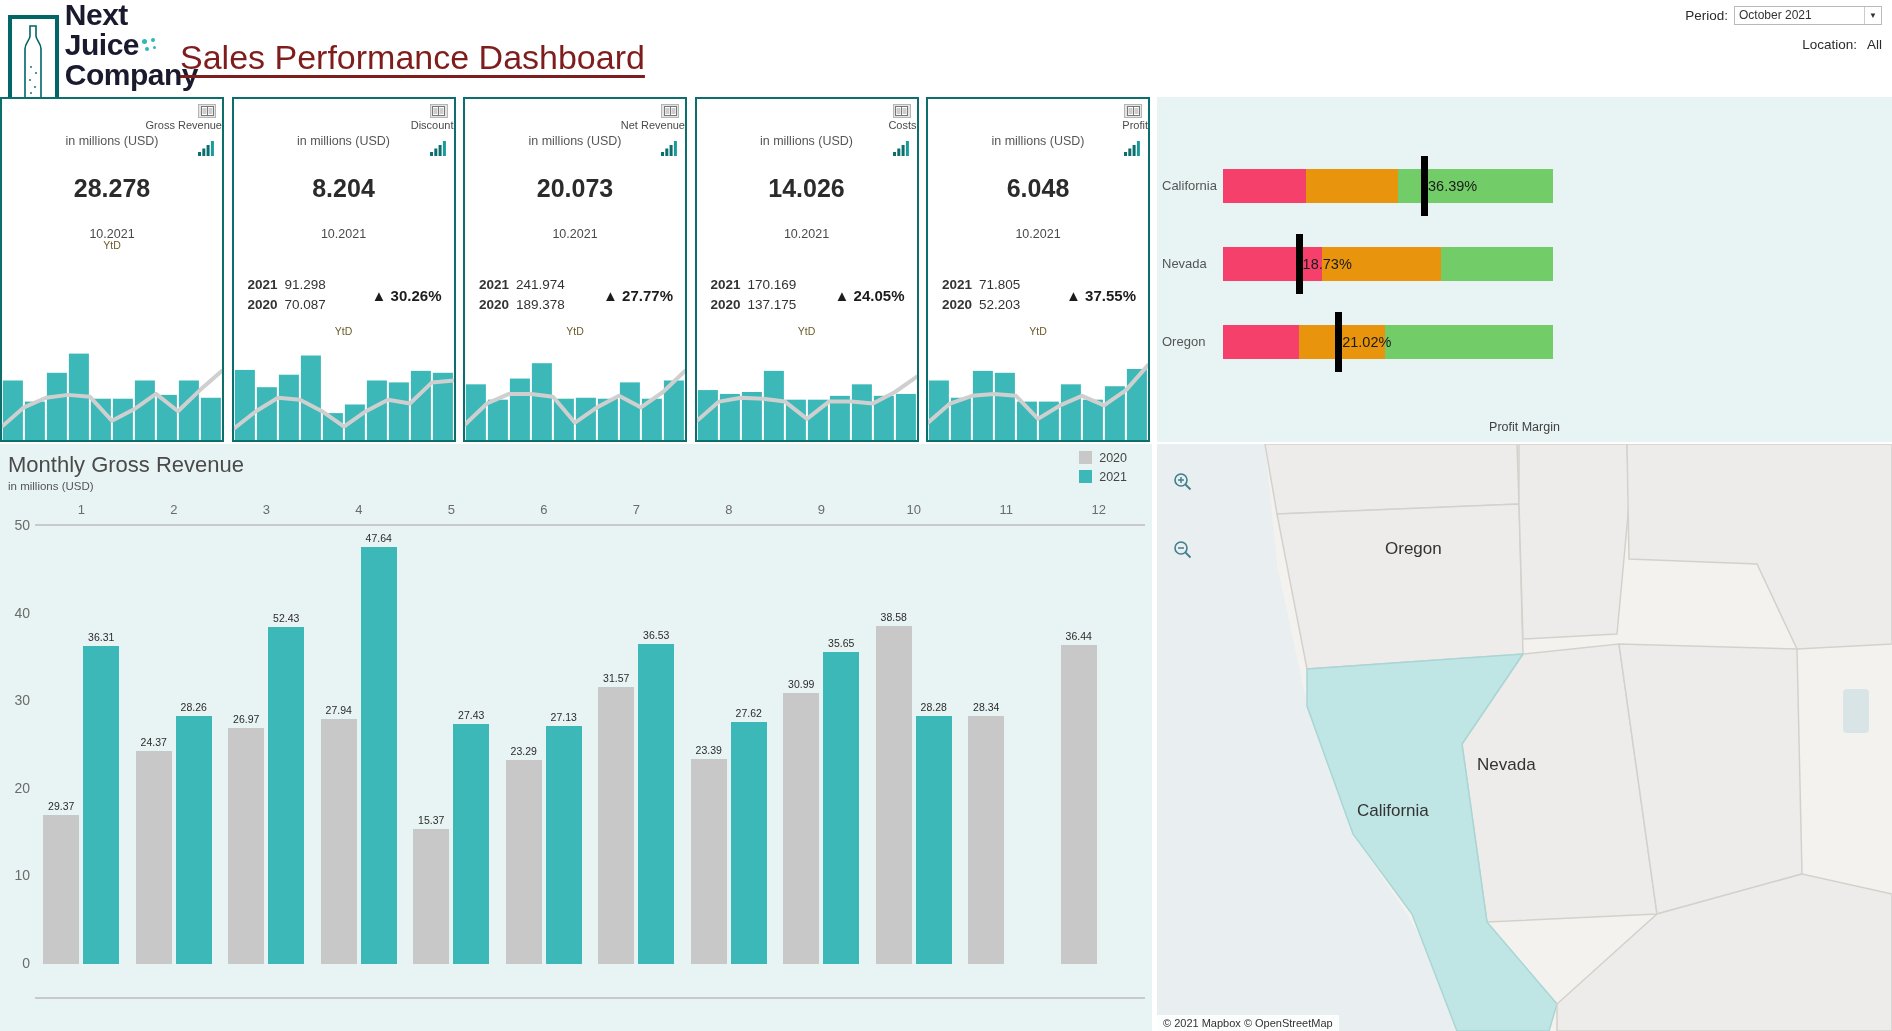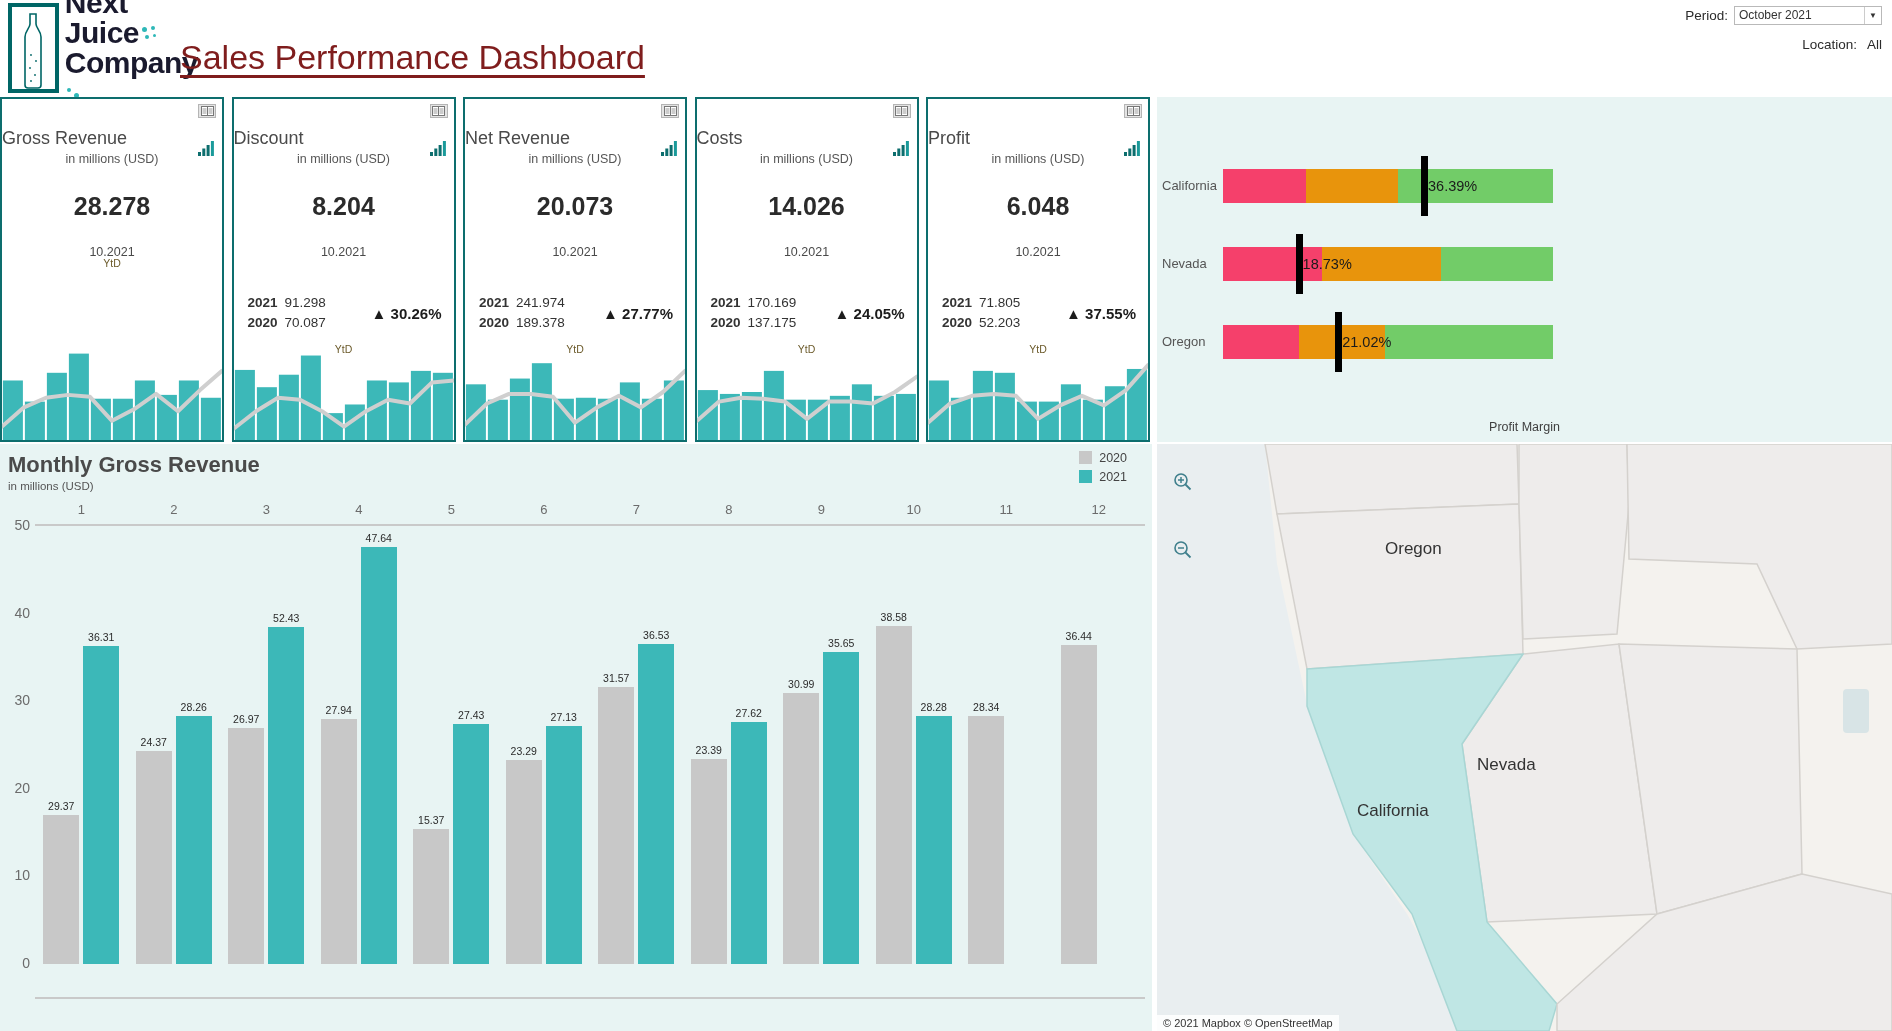--- a/index.html
+++ b/index.html
@@ -6,21 +6,21 @@
   html, body {
     width: 1892px; height: 1031px;
     font-family: "Liberation Sans", sans-serif;
     background: #ffffff;
     overflow: hidden;
   }
   .page { position: relative; width: 1892px; height: 1031px; background:#fff; }
 
   
   .header { position:absolute; left:0; top:0; width:1892px; height:112px; background:#fff; }
-  .logo-wrap { position:absolute; left:8px; top:0; width:190px; height:95px; display:flex; align-items:center;justify-content:space-between; }
+  .logo-wrap { position:absolute; left:8px; top:12px; width:190px; height:95px; display:flex; align-items:center;justify-content:space-between; }
   .bottle-box { width:64px; height:90px; border:4px solid #066; position:relative; background:#fff; }
   .bottle { position:absolute; left:50%; top:6px; transform:translateX(-50%); width:30px; height:76px; }
   .logo-text { margin-left:6px; color:#046; line-height:1.0; }
   .logo-l1 { font-size:30px; font-weight:700; color:#1a1a2e; letter-spacing:-0.5px; }
   .logo-l2 { font-size:30px; font-weight:700; color:#1a1a2e; letter-spacing:-0.5px; }
   .dots { display:inline-block; position:relative; width:22px; height:18px; vertical-align:middle; }
   .dots i { position:absolute; background:#2eb8b8; border-radius:50%; display:block; }
 
   .dash-title {
     position:absolute; left:180px; top:38px;
@@ -49,21 +49,21 @@
     position:absolute; top:0; width:224px; height:345px;
     border:2px solid #0d6e6e; background:#fff;
   }
   .kpi-card .tblicon {
     position:absolute; right:6px; top:5px; width:18px; height:14px;
     background:#e4e4e4; border:1px solid #b5b5b5;
     display:flex; align-items:center; justify-content:center;
   }
   .tblicon svg { display:block; }
   .kpi-card .barsicon { position:absolute; right:7px; top:42px; width:17px; height:15px; }
-  .kpi-title { text-align:left; font-size:18px; color:#4a4a4a; margin-top:29px; font-weight:400;}
+  .kpi-title { text-align:right; font-size:11px; color:#4a4a4a; margin-top:20px; font-weight:400;}
   .kpi-sub { text-align:center; font-size:12.5px; color:#565656; margin-top:3px; }
   .kpi-value { text-align:center; font-size:25px; font-weight:700; color:#2b2b2b; margin-top:26px; }
   .kpi-period { text-align:center; font-size:12.5px; color:#4a4a4a; margin-top:24px; }
   .kpi-compare { position:relative; margin-top:34px; height:52px; padding-left:14px; }
   .cmp-line { font-size:13.5px; color:#333; line-height:20px; white-space:nowrap; }
   .cmp-line b { font-weight:700; margin-right:7px; }
   .kpi-delta {
     position:absolute; right:12px; top:12px; font-size:15px; font-weight:700; color:#1c1c1c;
     white-space:nowrap;
   }
@@ -87,21 +87,21 @@
   }
   .margin-caption {
     position:absolute; left:0; bottom:8px; width:100%;
     text-align:center; font-size:12.5px; color:#3f3f3f;
   }
 
   
   .chart-panel {
     position:absolute; left:0; top:444px; width:1152px; height:587px; background:#e8f4f3;
   }
-  .chart-title { position:absolute; left:8px; top:8px; font-size:22px; color:#4a4a4a; font-weight:700; }
+  .chart-title { position:absolute; left:8px; top:8px; font-size:22px; color:#4a4a4a; font-weight:400; }
   .chart-subtitle { position:absolute; left:8px; top:36px; font-size:11.5px; color:#555; }
   .legend { position:absolute; right:25px; top:5px; font-size:12.5px; color:#444; }
   .legend-item { display:flex; align-items:center; height:17px; margin-bottom:2px; }
   .legend-swatch { width:13px; height:13px; margin-right:7px; }
   .month-axis { position:absolute; left:35px; top:58px; width:1110px; height:22px; }
   .month-tick { position:absolute; top:0; font-size:13px; color:#6b6b6b; text-align:center; transform:translateX(-50%); }
   .axis-top-line { position:absolute; left:35px; top:80px; width:1110px; height:2px; background:#c9c9c9; }
   .plot { position:absolute; left:35px; top:82px; width:1110px; height:470px; }
   .ygrid-label {
     position:absolute; left:-33px; width:28px; text-align:right;

